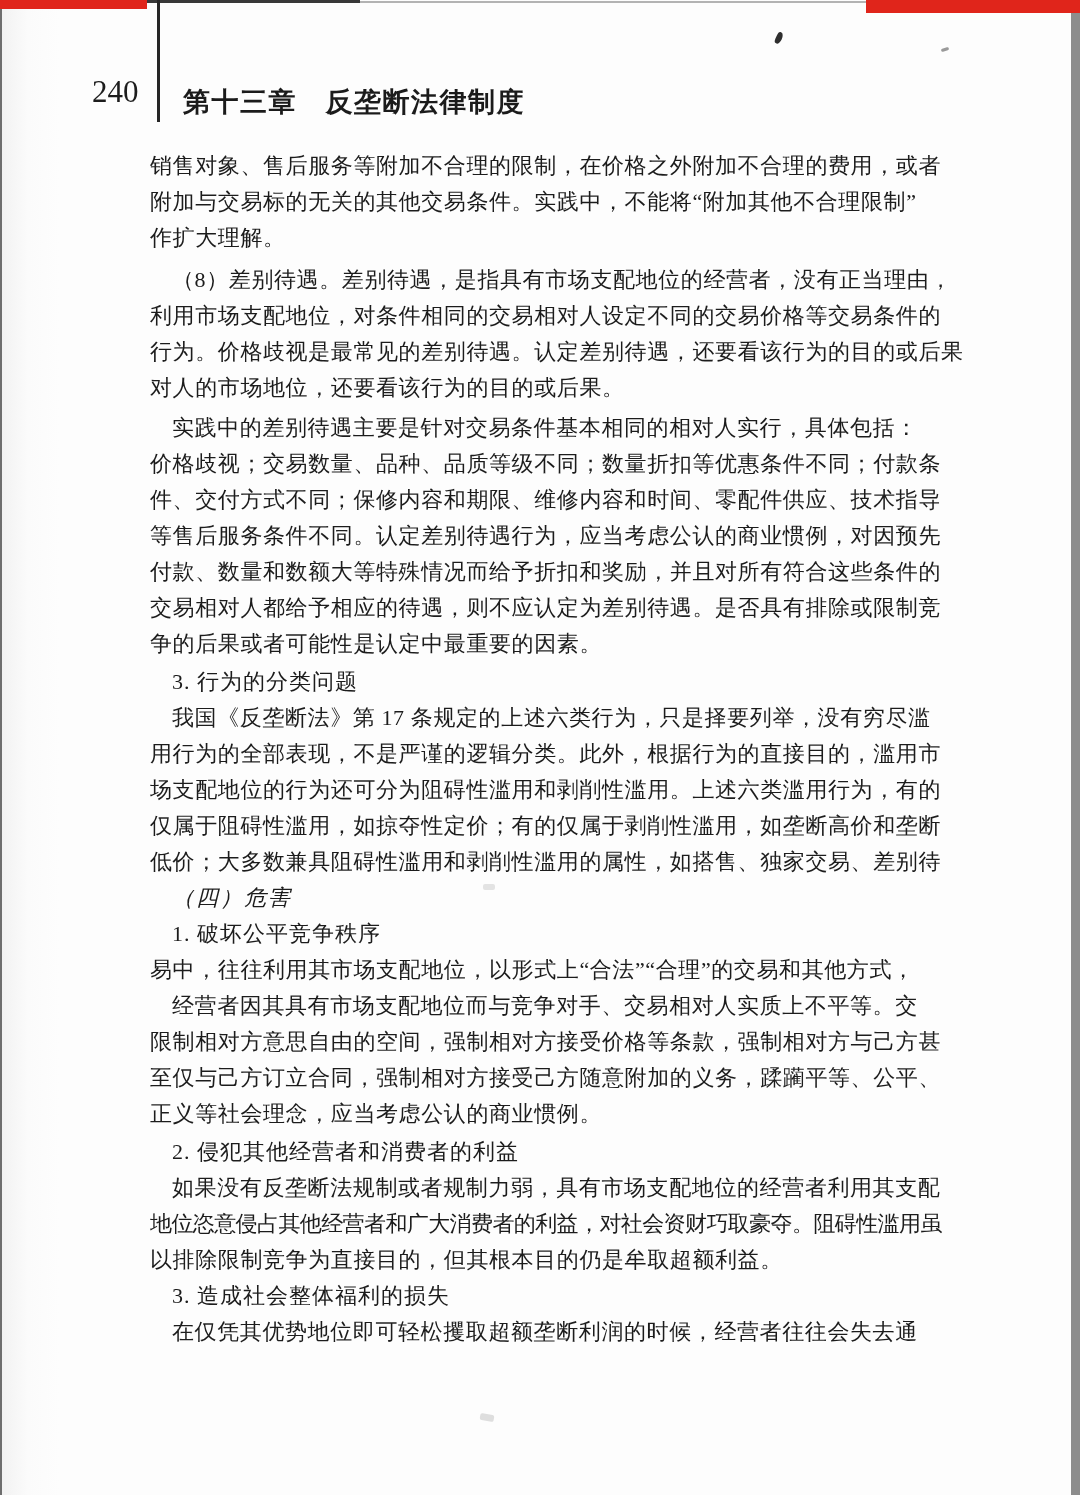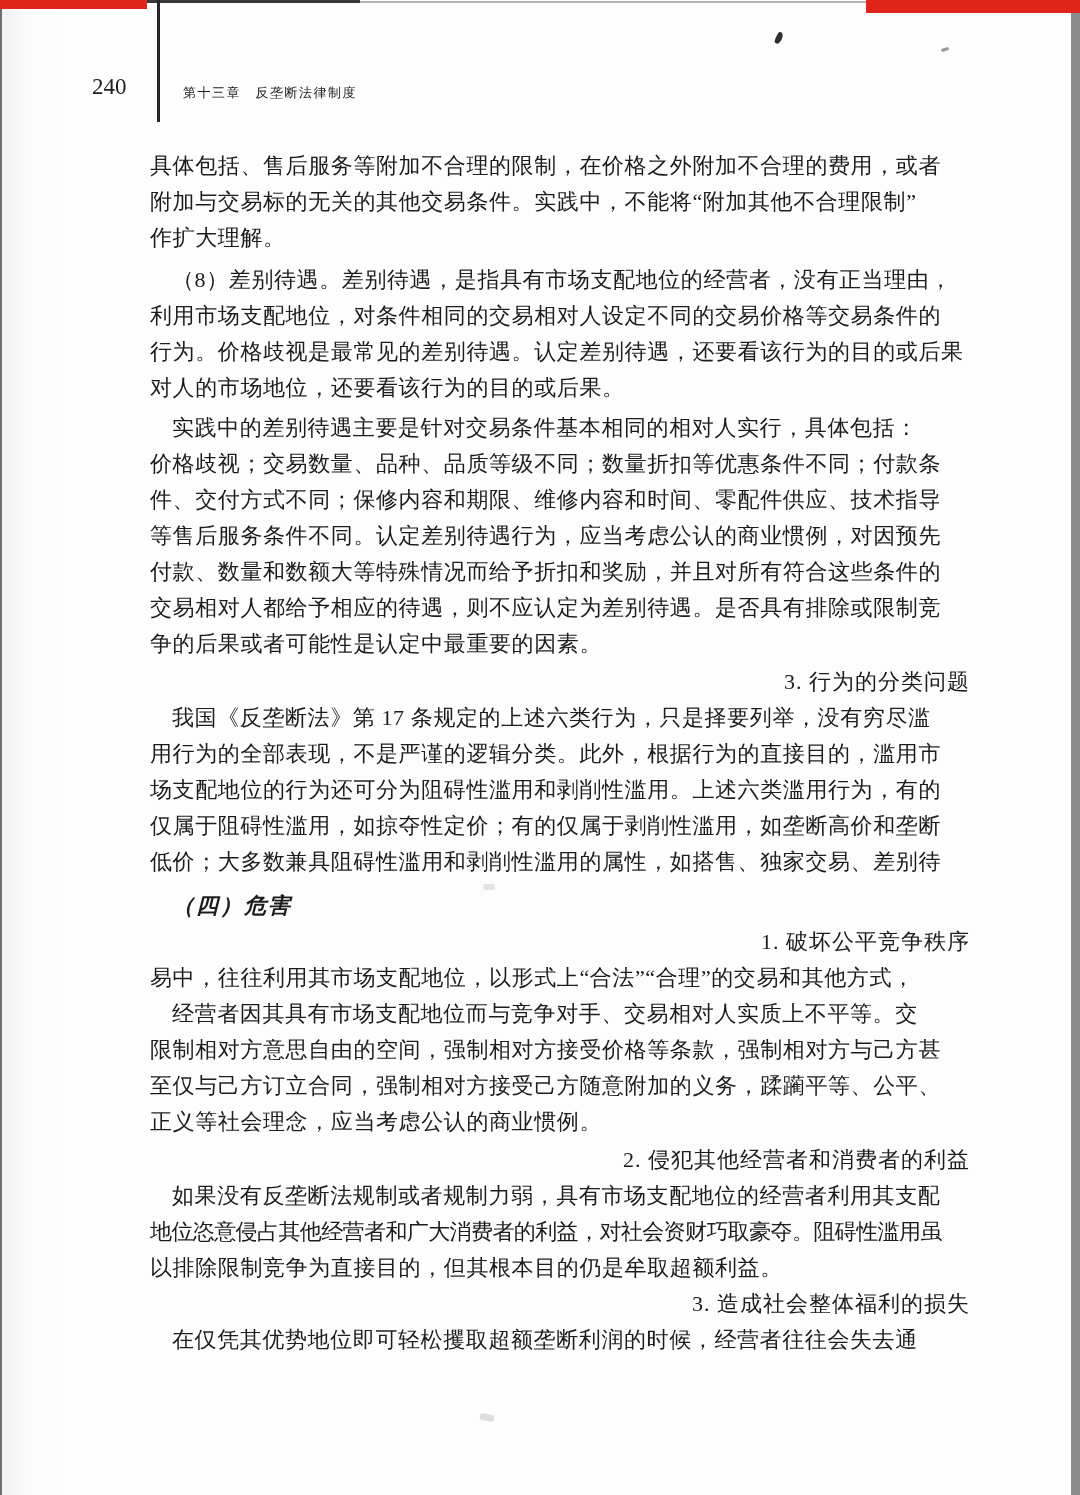--- a/index.html
+++ b/index.html
@@ -11,35 +11,35 @@
         }
   
   .edge-right{position:absolute;right:0;top:0;width:9px;height:1495px;background:#8d8d8d;}
   .edge-left{position:absolute;left:0;top:0;width:2px;height:1495px;background:#6e6e6e;}
   .edge-top-dark{position:absolute;left:30px;top:0;width:330px;height:3px;background:#383838;}
   .edge-top-light{position:absolute;left:360px;top:1px;width:690px;height:2px;background:#b3b3b3;}
   .redbar{position:absolute;top:0;}
   .redbar.l{left:0;width:147px;height:9px;background:#e0251b;}
   .redbar.r{left:866px;width:214px;height:13px;background:#e0251b;}
   
-  .pagenum{position:absolute;left:92px;top:74px;font-size:23px;color:#1d1d1d;
+  .pagenum{position:absolute;left:92px;top:74px;font-size:31px;color:#1d1d1d;
            font-family:"Liberation Serif","DejaVu Serif",serif;}
   .vrule{position:absolute;left:157px;top:0;width:3px;height:122px;background:#262626;}
-  .chapter{position:absolute;left:183px;top:84px;font-size:13px;font-weight:400;
+  .chapter{position:absolute;left:183px;top:84px;font-size:27px;font-weight:700;
            color:#1b1b1b;letter-spacing:1.5px;
            font-family:"Liberation Sans","DejaVu Sans",sans-serif;}
   
   .textblock{position:absolute;left:150px;top:148px;width:820px;color:#1c1c1c;}
   .line{height:36px;line-height:36px;font-size:22px;letter-spacing:0.6px;
         white-space:nowrap;}
   .line.first{padding-left:22px;}
   .line.sq{letter-spacing:-0.6px;}
   .line.kai{font-style:italic;letter-spacing:2px;}
-  .line.head{letter-spacing:1px;text-align:right;}
-  .mt2{margin-top:2px;} .mt4{margin-top:4px;} .mt6{margin-top:6px;} .mt8{margin-top:8px;font-weight:bold;}
+  .line.head{letter-spacing:1px;}
+  .mt2{margin-top:2px;} .mt4{margin-top:4px;} .mt6{margin-top:6px;} .mt8{}
   
   .spk{position:absolute;border-radius:2px;}
   .spk1{left:776px;top:32px;width:6px;height:12px;background:#2f2f2f;transform:rotate(24deg);border-radius:40% 60% 60% 40%;}
   .spk2{left:941px;top:48px;width:8px;height:3px;background:#9a9a9a;transform:rotate(-18deg);}
   .spk3{left:480px;top:1414px;width:14px;height:7px;background:#dedede;transform:rotate(10deg);}
   .spk4{left:483px;top:884px;width:12px;height:6px;background:#e3e3e3;}
 </style>
 </head>
 <body>
 
@@ -51,21 +51,21 @@
   <div class="edge-top-light"></div>
 
   <div class="redbar l"></div>
   <div class="redbar r"></div>
 
   <div class="pagenum">240</div>
   <div class="vrule"></div>
   <div class="chapter">第十三章　反垄断法律制度</div>
 
   <div class="textblock" id="body-text">
-      <div class="line">具体包括、售后服务等附加不合理的限制，在价格之外附加不合理的费用，或者</div>
+      <div class="line">销售对象、售后服务等附加不合理的限制，在价格之外附加不合理的费用，或者</div>
       <div class="line">附加与交易标的无关的其他交易条件。实践中，不能将“附加其他不合理限制”</div>
       <div class="line">作扩大理解。</div>
       <div class="line first mt6">（8）差别待遇。差别待遇，是指具有市场支配地位的经营者，没有正当理由，</div>
       <div class="line">利用市场支配地位，对条件相同的交易相对人设定不同的交易价格等交易条件的</div>
       <div class="line">行为。价格歧视是最常见的差别待遇。认定差别待遇，还要看该行为的目的或后果</div>
       <div class="line">对人的市场地位，还要看该行为的目的或后果。</div>
       <div class="line first mt4">实践中的差别待遇主要是针对交易条件基本相同的相对人实行，具体包括：</div>
       <div class="line">价格歧视；交易数量、品种、品质等级不同；数量折扣等优惠条件不同；付款条</div>
       <div class="line">件、交付方式不同；保修内容和期限、维修内容和时间、零配件供应、技术指导</div>
       <div class="line">等售后服务条件不同。认定差别待遇行为，应当考虑公认的商业惯例，对因预先</div>

